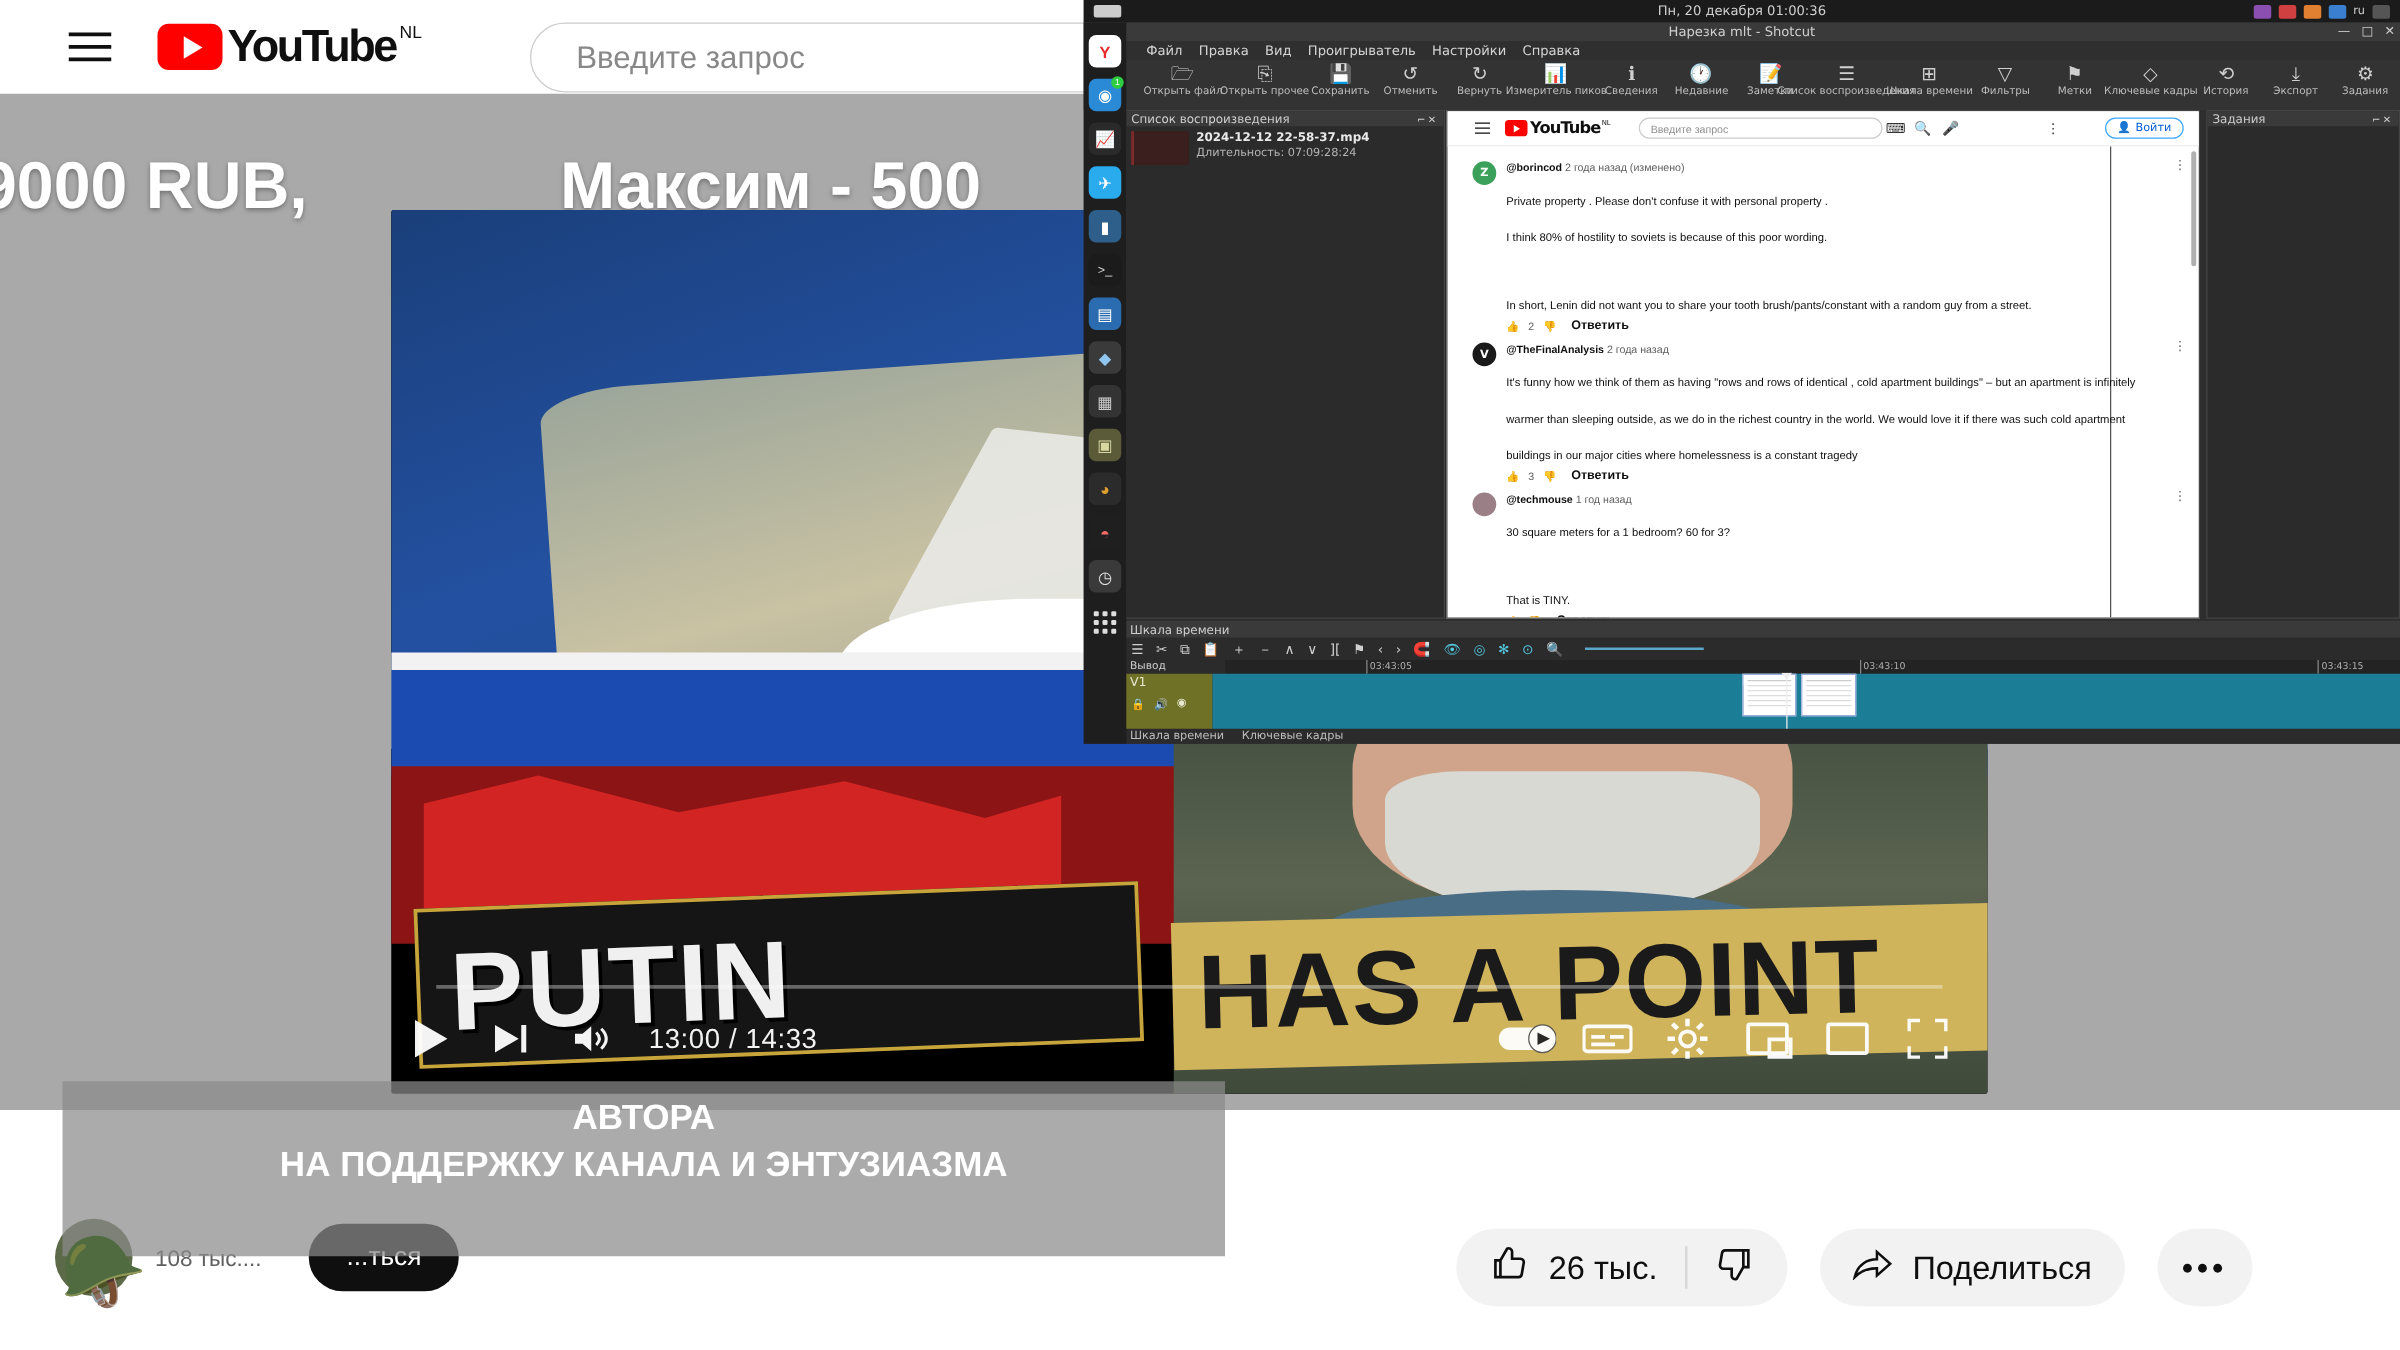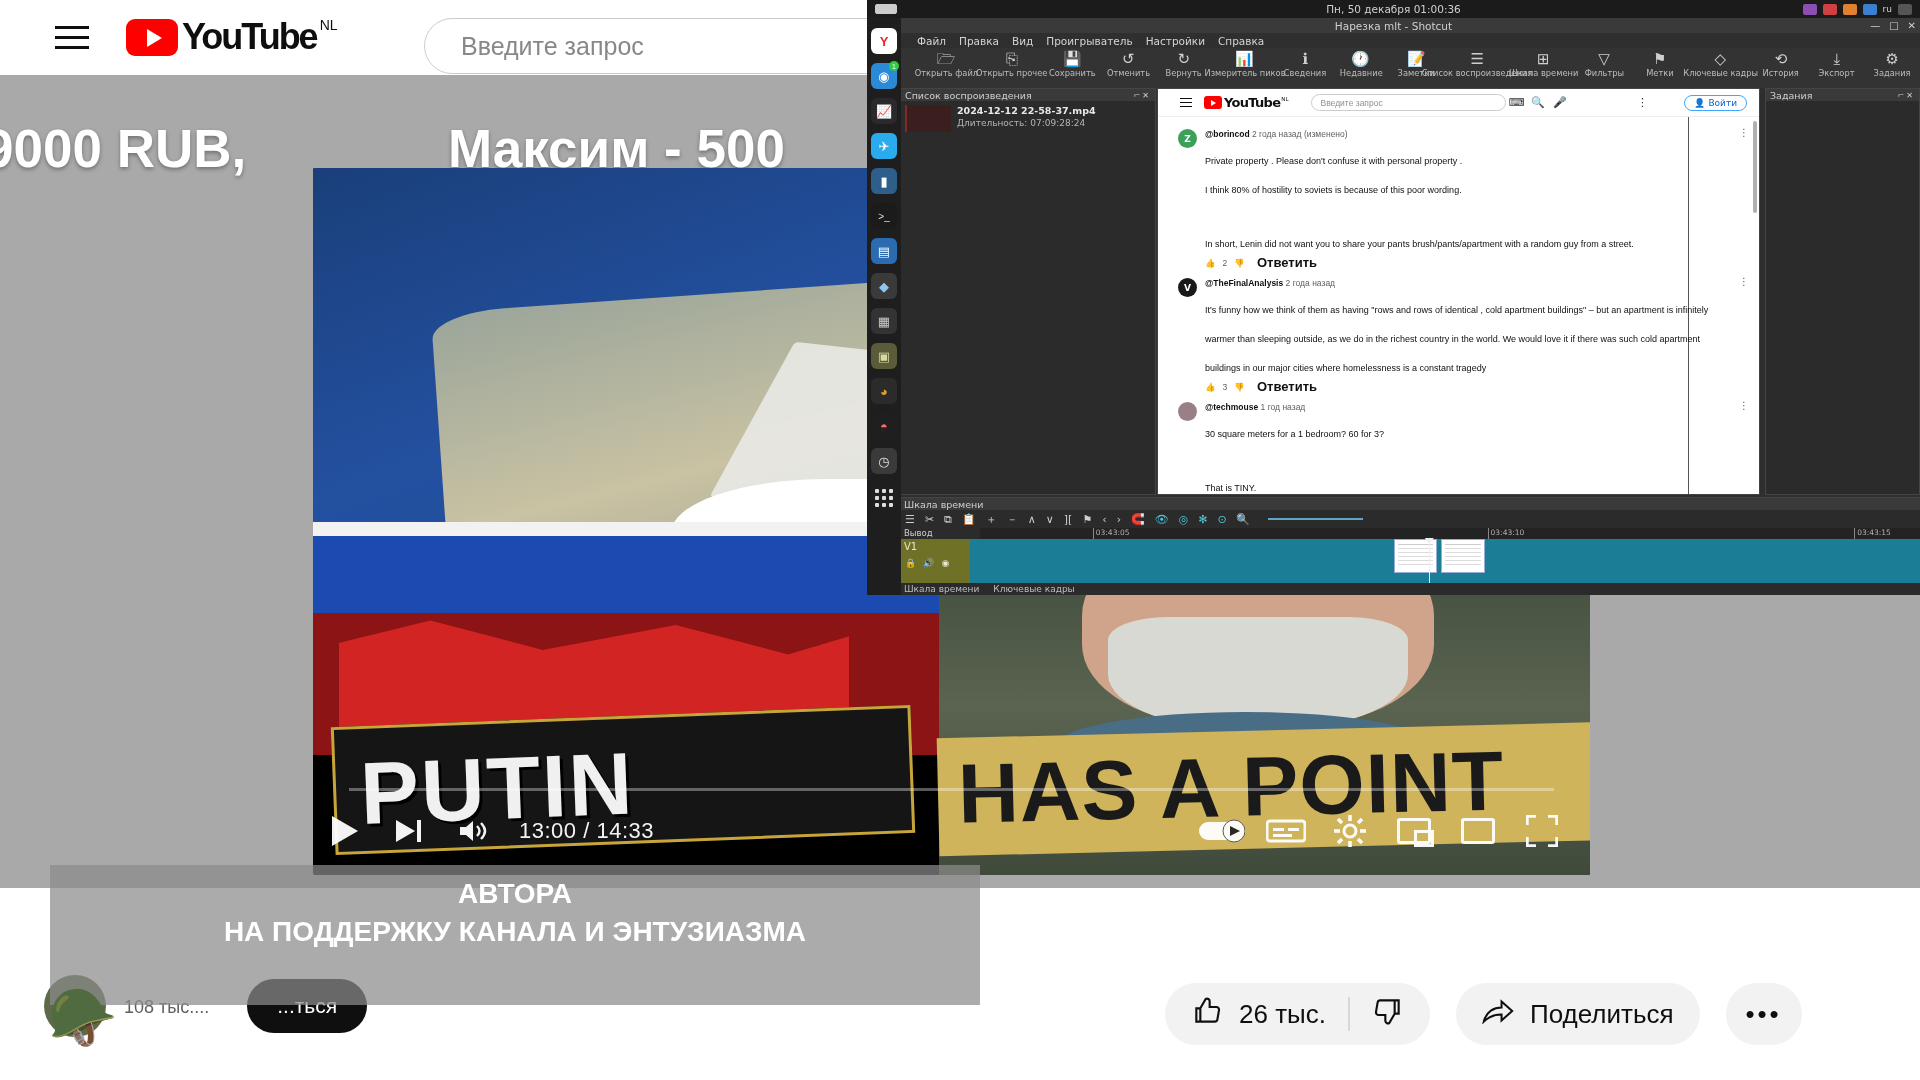--- a/index.html
+++ b/index.html
@@ -179,21 +179,21 @@
   .cm-list { padding:8px 0 0 0; position:relative; height:calc(100% - 28px); overflow:hidden; }
   .cm { display:flex; gap:8px; padding:4px 14px 4px 20px; position:relative; }
   .cm-av { width:19px; height:19px; border-radius:50%; flex:0 0 19px;
     display:flex; align-items:center; justify-content:center; color:#fff; font-size:9px; font-weight:bold;}
   .cm-body { flex:1; font-family:"Liberation Sans",sans-serif; }
   .cm-top { font-size:8.5px; color:#606060; }
   .cm-top b { color:#0f0f0f; font-size:8.5px; }
   .cm-txt { font-size:9px; color:#0f0f0f; line-height:1.45; margin-top:16px; }
   .cm-acts { display:flex; align-items:center; gap:7px; margin-top:4px;
     font-size:8.5px; color:#606060; }
-  .cm-reply { font-size:13px; color:#0f0f0f; font-weight:bold; margin-left:5px; }
+  .cm-reply { font-size:10px; color:#0f0f0f; font-weight:bold; margin-left:5px; }
   .cm-more { position:absolute; right:10px; top:6px; font-size:10px; color:#606060;
     letter-spacing:0; line-height:3px; }
   .cm-thread { font-size:9px; color:#065fd4; font-weight:bold; margin-top:5px;
     padding-left:4px; }
   .cm-scroll { position:absolute; right:2px; top:4px; width:4px; height:92px;
     background:#b0b0b0; border-radius:2px; }
   .prev-cursor { position:absolute; left:530px; top:0; width:1px; height:100%;
     background:#555; }
 
   .jobs-panel { position:absolute; right:0; top:0; width:155px; bottom:100px;
@@ -440,21 +440,21 @@
     </div>
     <div class="ov-soldier">🪖</div>
     <div class="ov-zero">0</div>
     <div class="ov-goal">10 000</div>
   </div>
 
   <div class="sc">
 
     <div class="sc-sysbar">
       <span class="batt"></span>
-      <span class="clock">Пн, 50 декабря  01:00:36</span>
+      <span class="clock">Пн, 20 декабря  01:00:36</span>
       <span class="tray">
         <i style="background:#8a4fb0"></i>
         <i style="background:#d04040"></i>
         <i style="background:#e08030"></i>
         <i style="background:#3a7fd0"></i>
         <span style="font-size:9px">ru</span>
         <i style="background:#555"></i>
       </span>
     </div>
 
@@ -597,21 +597,21 @@
           <div class="cm">
             <div class="cm-av" style="background:#3aa05a">Z</div>
             <div class="cm-body">
               <div class="cm-top">
                 <b>@borincod</b>
                 <span>2 года назад (изменено)</span>
               </div>
               <div class="cm-txt">Private property . Please don't confuse it with personal property .</div>
               <div class="cm-txt">I think 80% of hostility to soviets is because of this poor wording.</div>
               <div class="cm-txt" style="height:9px"></div>
-              <div class="cm-txt">In short, Lenin did not want you to share your pants brush/pants/apartment with a random guy from a street.</div>
+              <div class="cm-txt">In short, Lenin did not want you to share your tooth brush/pants/constant with a random guy from a street.</div>
               <div class="cm-acts">
                 <span>👍</span>
                 <span>2</span>
                 <span>👎</span>
                 <span class="cm-reply">Ответить</span>
               </div>
             </div>
             <span class="cm-more">⋮</span>
           </div>
 

